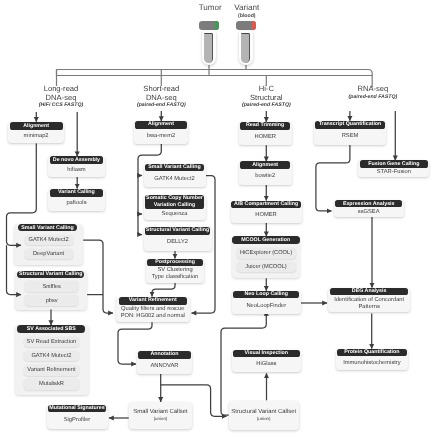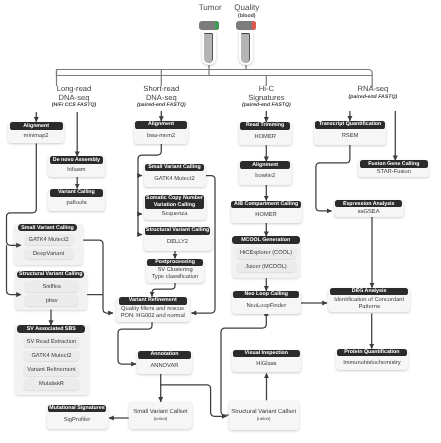--- a/index.html
+++ b/index.html
@@ -91,42 +91,42 @@
 <div class="sample" style="left:210.2px;top:3px;width:0;height:0">
   <div class="slabel">Tumor</div>
 </div>
 <div class="cap" style="left:199.4px;top:20.5px;width:19.7px;height:9.3px">
   <div class="accent" style="width:4.4px;background:#3f9c52"></div>
 </div>
 <div class="tubewrap" style="left:201.8px;top:30.8px;width:14.3px;height:34.5px">
   <div class="tubefill" style="left:2.7px;top:2.3px;width:8.8px;height:30.2px"></div>
 </div>
 <div class="sample" style="left:246.8px;top:3px;width:0;height:0">
-  <div class="slabel">Quality</div>
+  <div class="slabel">Variant</div>
   <div class="ssub">(blood)</div>
 </div>
 <div class="cap" style="left:236.3px;top:20.5px;width:19.7px;height:9.3px">
   <div class="accent" style="width:4.4px;background:#e2574c"></div>
 </div>
 <div class="tubewrap" style="left:238.7px;top:30.8px;width:14.3px;height:34.5px">
   <div class="tubefill" style="left:2.7px;top:2.3px;width:8.8px;height:30.2px"></div>
 </div>
-<div class="coltitle" style="left:74px;top:85px;">
+<div class="coltitle" style="left:61px;top:85px;">
   <span class="t">Long-read</span>
   <span class="t">DNA-seq</span>
   <span class="sub">(HiFi CCS FASTQ)</span>
 </div>
 <div class="coltitle" style="left:161.3px;top:85px;text-align:center;">
   <span class="t">Short-read</span>
   <span class="t">DNA-seq</span>
   <span class="sub">(paired-end FASTQ)</span>
 </div>
 <div class="coltitle" style="left:266.3px;top:85px;">
   <span class="t">Hi-C</span>
-  <span class="t">Signatures</span>
+  <span class="t">Structural</span>
   <span class="sub">(paired-end FASTQ)</span>
 </div>
 <div class="coltitle" style="left:372.9px;top:85px;">
   <span class="t">RNA-seq</span>
   <span class="sub">(paired-end FASTQ)</span>
 </div>
 <div class="card" style="left:8.2px;top:121.8px;width:55.8px;height:21.6px">
   <div class="hdr" style="height:8.3px;left:1.4px;right:1.4px">
     <span>Alignment</span>
   </div>

